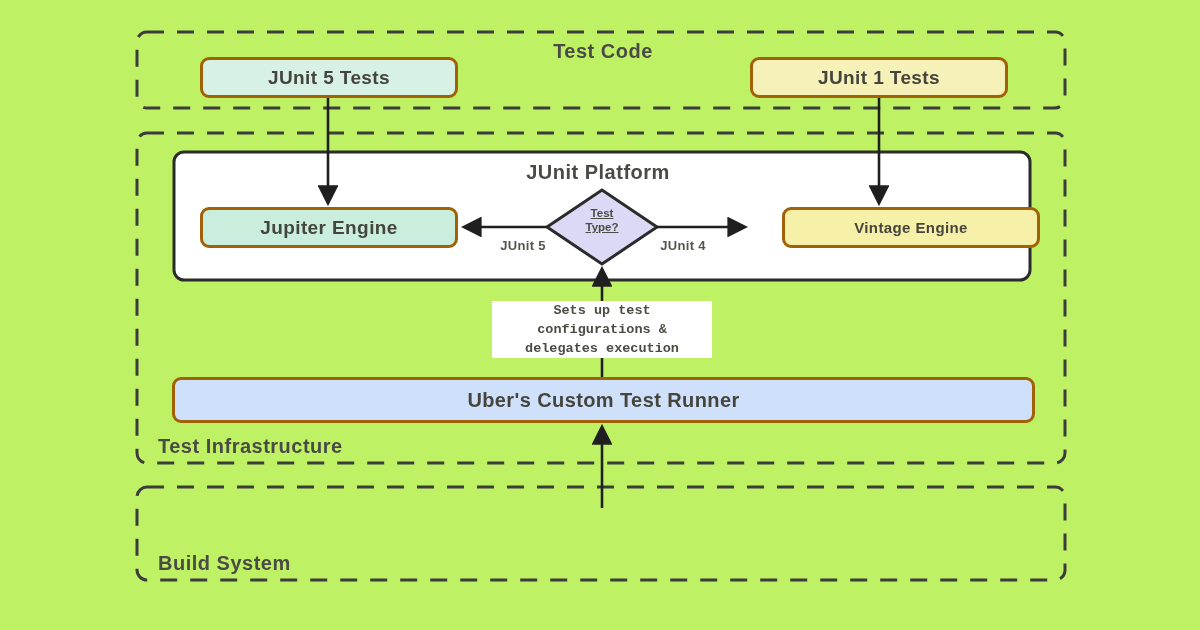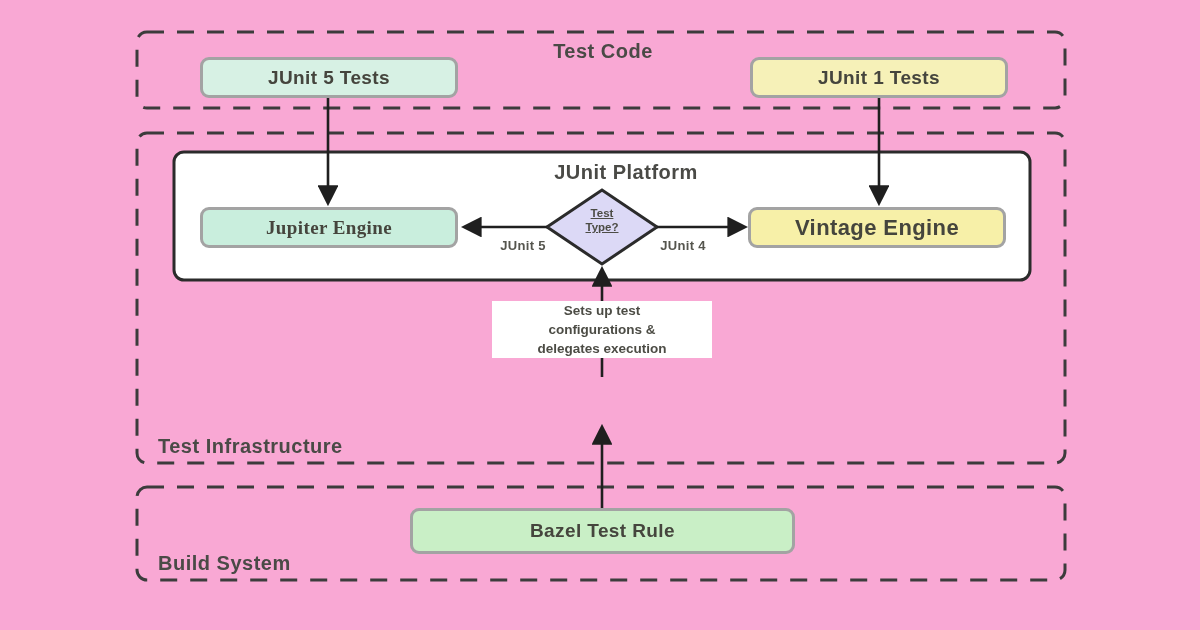--- a/index.html
+++ b/index.html
@@ -1,56 +1,56 @@
 <!DOCTYPE html>
 <html><head>
 <meta charset="utf-8">
 <style>
   html,body{margin:0;padding:0;background:#ffffff;}
   #canvas{
-    position:relative;width:1200px;height:630px;background:#f9a8d4;overflow:hidden;
+    position:relative;width:1200px;height:630px;background:#bef264;overflow:hidden;
     font-family:"Liberation Sans", sans-serif;color:#3e3e38;
   }
   #wires{position:absolute;left:0;top:0;width:1200px;height:630px;z-index:1;}
   .node{
     position:absolute;z-index:2;display:flex;align-items:center;justify-content:center;
-    border:3px solid #a3a3a3;border-radius:9px;
+    border:3px solid #a16207;border-radius:9px;
     font-weight:bold;letter-spacing:.4px;color:#45453d;
     box-sizing:border-box;
   }
   .mint{background:#d7f1e4;}
-  .mint2{background:#c9eedd;font-family:Liberation Serif, serif;}
+  .mint2{background:#c9eedd;}
   .yellow{background:#f6f1b8;}
   .yellow2{background:#f7f0a8;}
   .blue{background:#cfe0fa;}
   .green{background:#c9efc6;}
   .grouplabel{
     position:absolute;z-index:2;font-weight:bold;font-size:20px;color:#4a4a46;letter-spacing:.5px;
     white-space:nowrap;
   }
   .smalllabel{
     position:absolute;z-index:2;font-size:13px;font-weight:bold;color:#55554e;letter-spacing:.3px;
     text-align:center;
   }
   #node-junit5-tests{left:200px;top:57px;width:258px;height:41px;font-size:19px;}
   #node-junit4-tests{left:750px;top:57px;width:258px;height:41px;font-size:19px;}
   #node-jupiter-engine{left:200px;top:207px;width:258px;height:41px;font-size:19px;}
-  #node-vintage-engine{left:748px;top:207px;width:258px;height:41px;font-size:22px;}
+  #node-vintage-engine{left:782px;top:207px;width:258px;height:41px;font-size:15px;}
   #node-uber-runner{left:172px;top:377px;width:863px;height:46px;font-size:20px;}
   #node-bazel-rule{left:410px;top:508px;width:385px;height:46px;font-size:19px;}
   #label-test-code{left:503px;top:40px;width:200px;text-align:center;}
-  #label-junit-platform{left:476px;top:161px;width:300px;text-align:center;}
+  #label-junit-platform{left:448px;top:161px;width:300px;text-align:center;}
   #label-test-infrastructure{left:158px;top:435px;}
   #label-build-system{left:158px;top:552px;}
   #label-junit5-branch{left:473px;top:238px;width:100px;}
   #label-junit4-branch{left:633px;top:238px;width:100px;}
   #label-annotation{
     left:492px;top:301px;width:220px;z-index:2;position:absolute;
     font-size:13.5px;font-weight:bold;color:#4c4c45;line-height:19px;
-    text-align:center;white-space:pre-line;background:#ffffff;
+    text-align:center;white-space:pre-line;background:#ffffff;font-family:Liberation Mono, monospace;
   }
   #label-test-type{
     position:absolute;left:562px;top:206px;width:80px;z-index:2;
     font-size:11.5px;font-weight:bold;color:#4c4c45;line-height:14px;
     text-align:center;white-space:pre-line;text-decoration:underline;
   }
 </style>
 </head>
 <body>
 
@@ -81,21 +81,21 @@
 
   <div class="grouplabel" id="label-test-code">Test Code</div>
   <div class="grouplabel" id="label-junit-platform">JUnit Platform</div>
   <div class="grouplabel" id="label-test-infrastructure">Test Infrastructure</div>
   <div class="grouplabel" id="label-build-system">Build System</div>
 
   <div class="node mint" id="node-junit5-tests">JUnit 5 Tests</div>
   <div class="node yellow" id="node-junit4-tests">JUnit 1 Tests</div>
   <div class="node mint2" id="node-jupiter-engine">Jupiter Engine</div>
   <div class="node yellow2" id="node-vintage-engine">Vintage Engine</div>
-  <div class="node green" id="node-bazel-rule">Bazel Test Rule</div>
+  <div class="node blue" id="node-uber-runner">Uber's Custom Test Runner</div>
 
   <div id="label-test-type">Test
 Type?</div>
 
   <div class="smalllabel" id="label-junit5-branch">JUnit 5</div>
   <div class="smalllabel" id="label-junit4-branch">JUnit 4</div>
   <div id="label-annotation">Sets up test
 configurations &amp;
 delegates execution</div>
 

